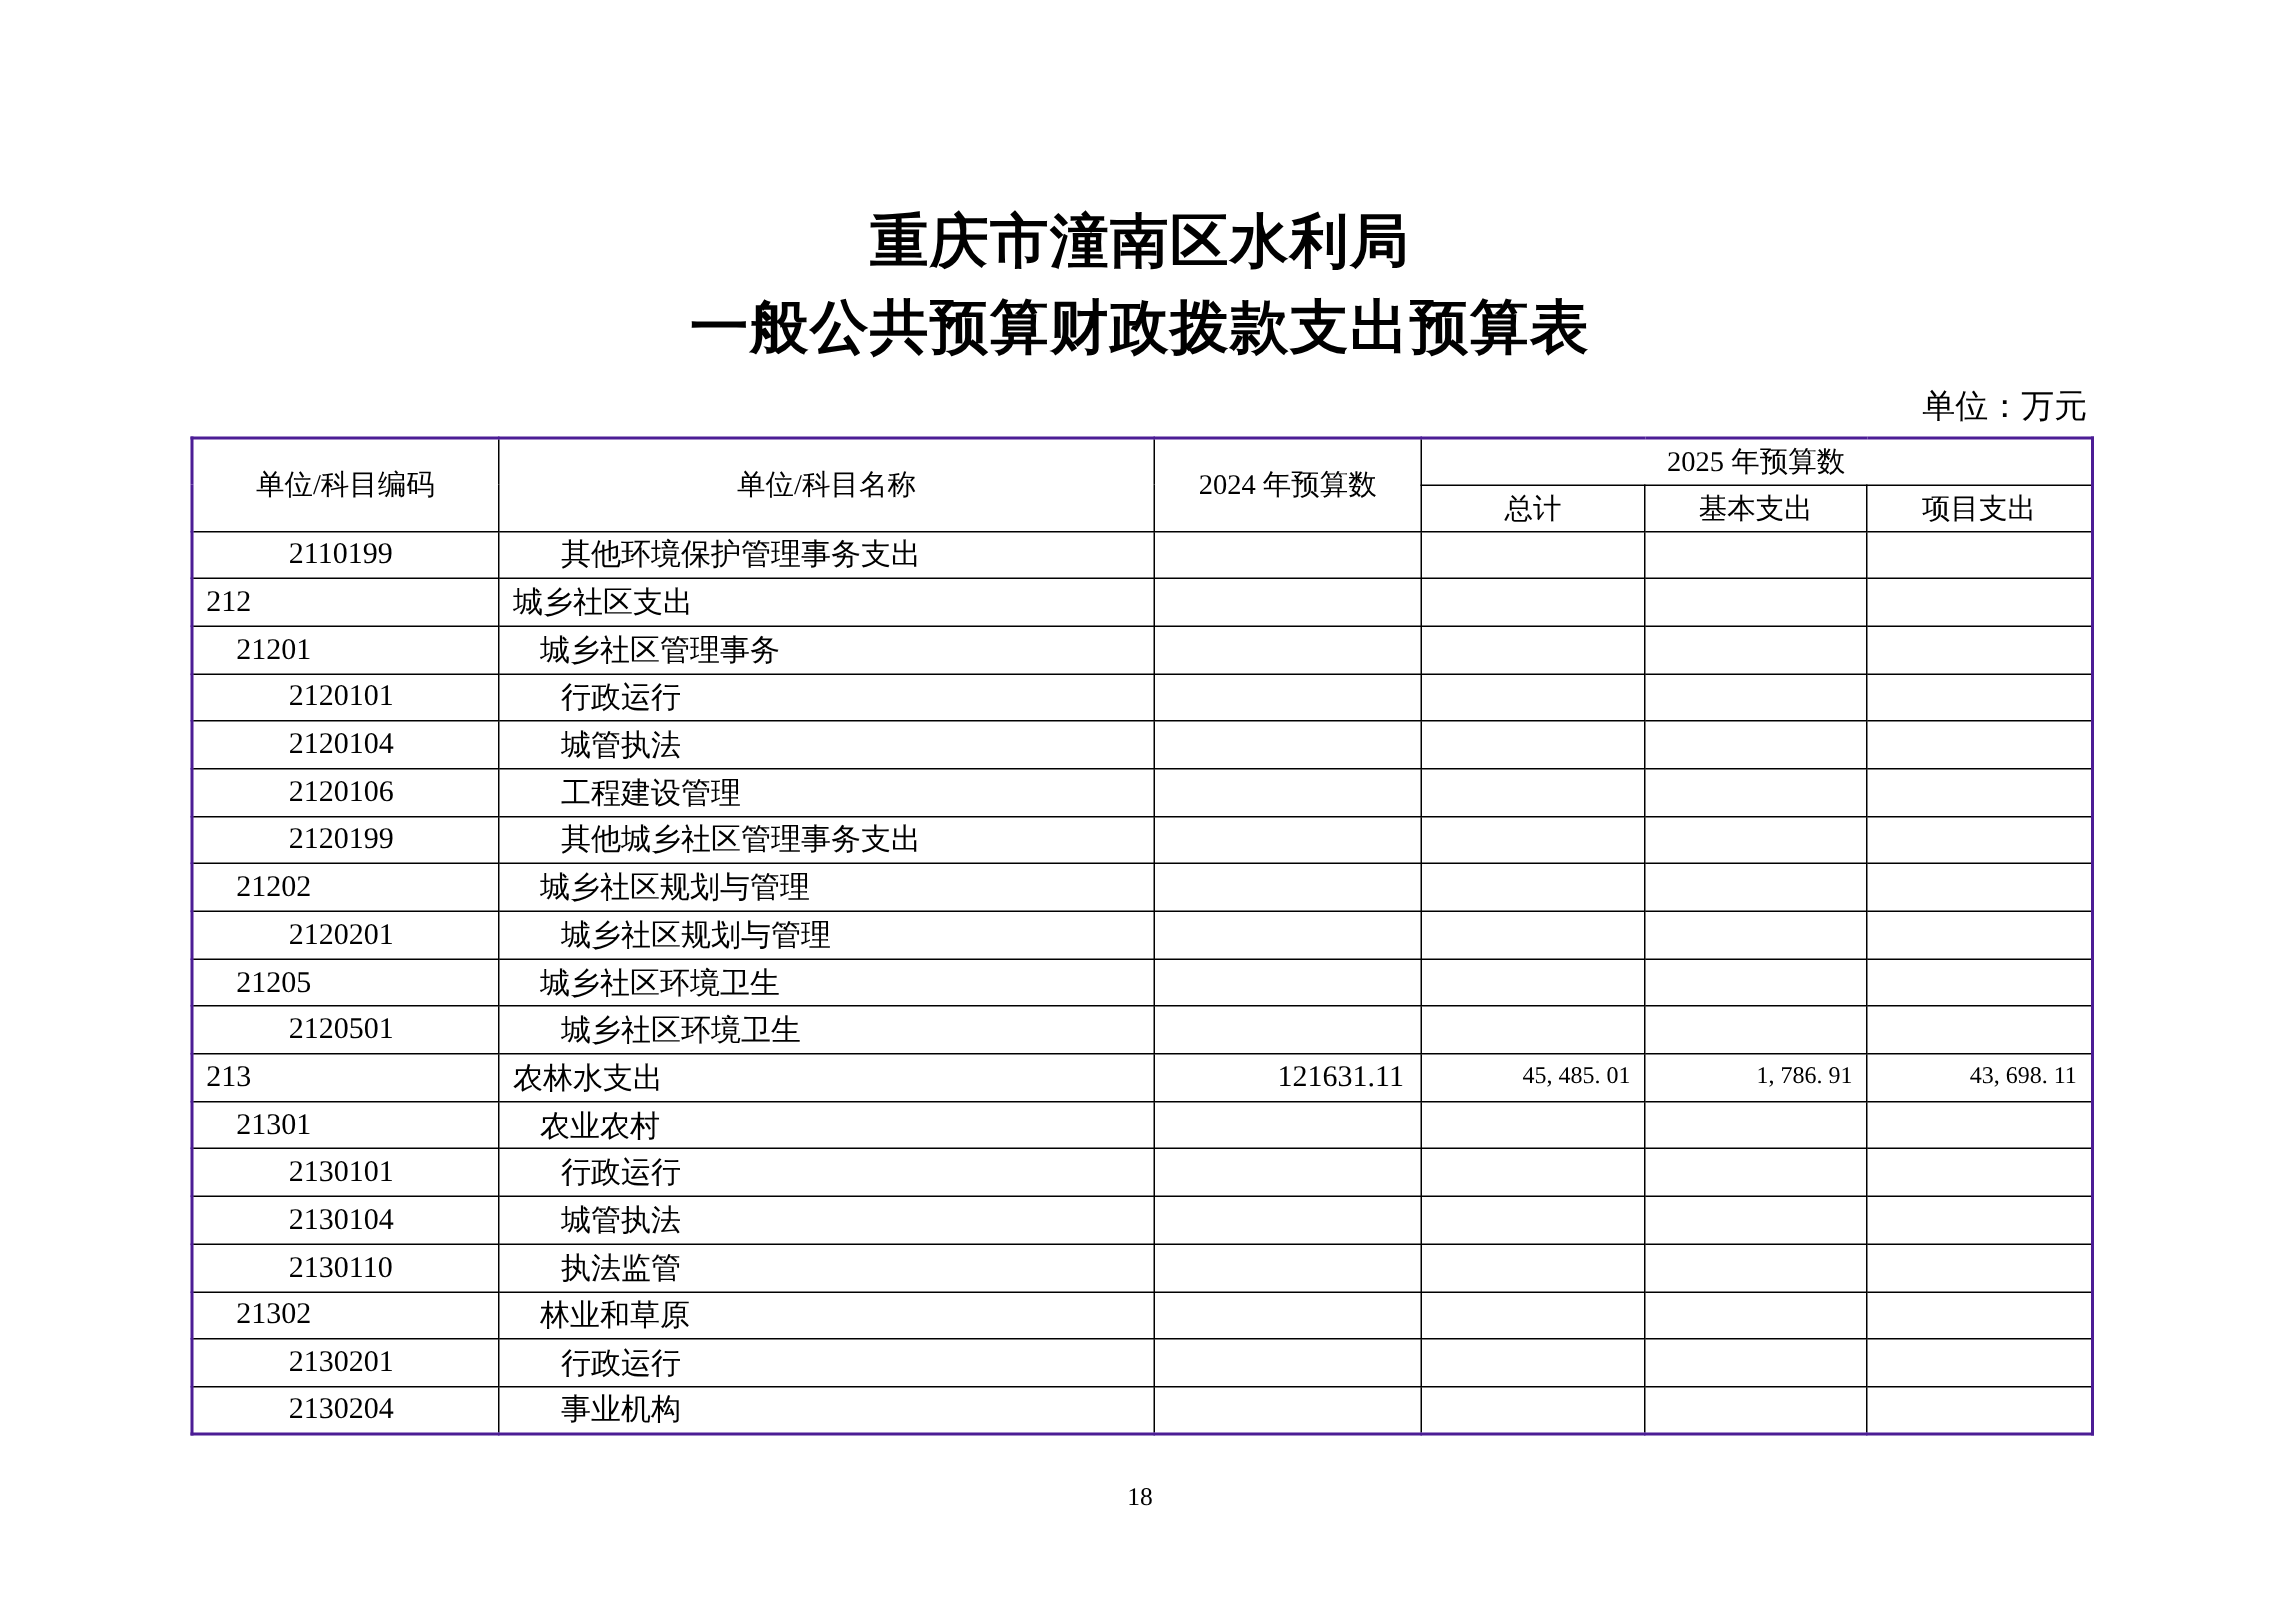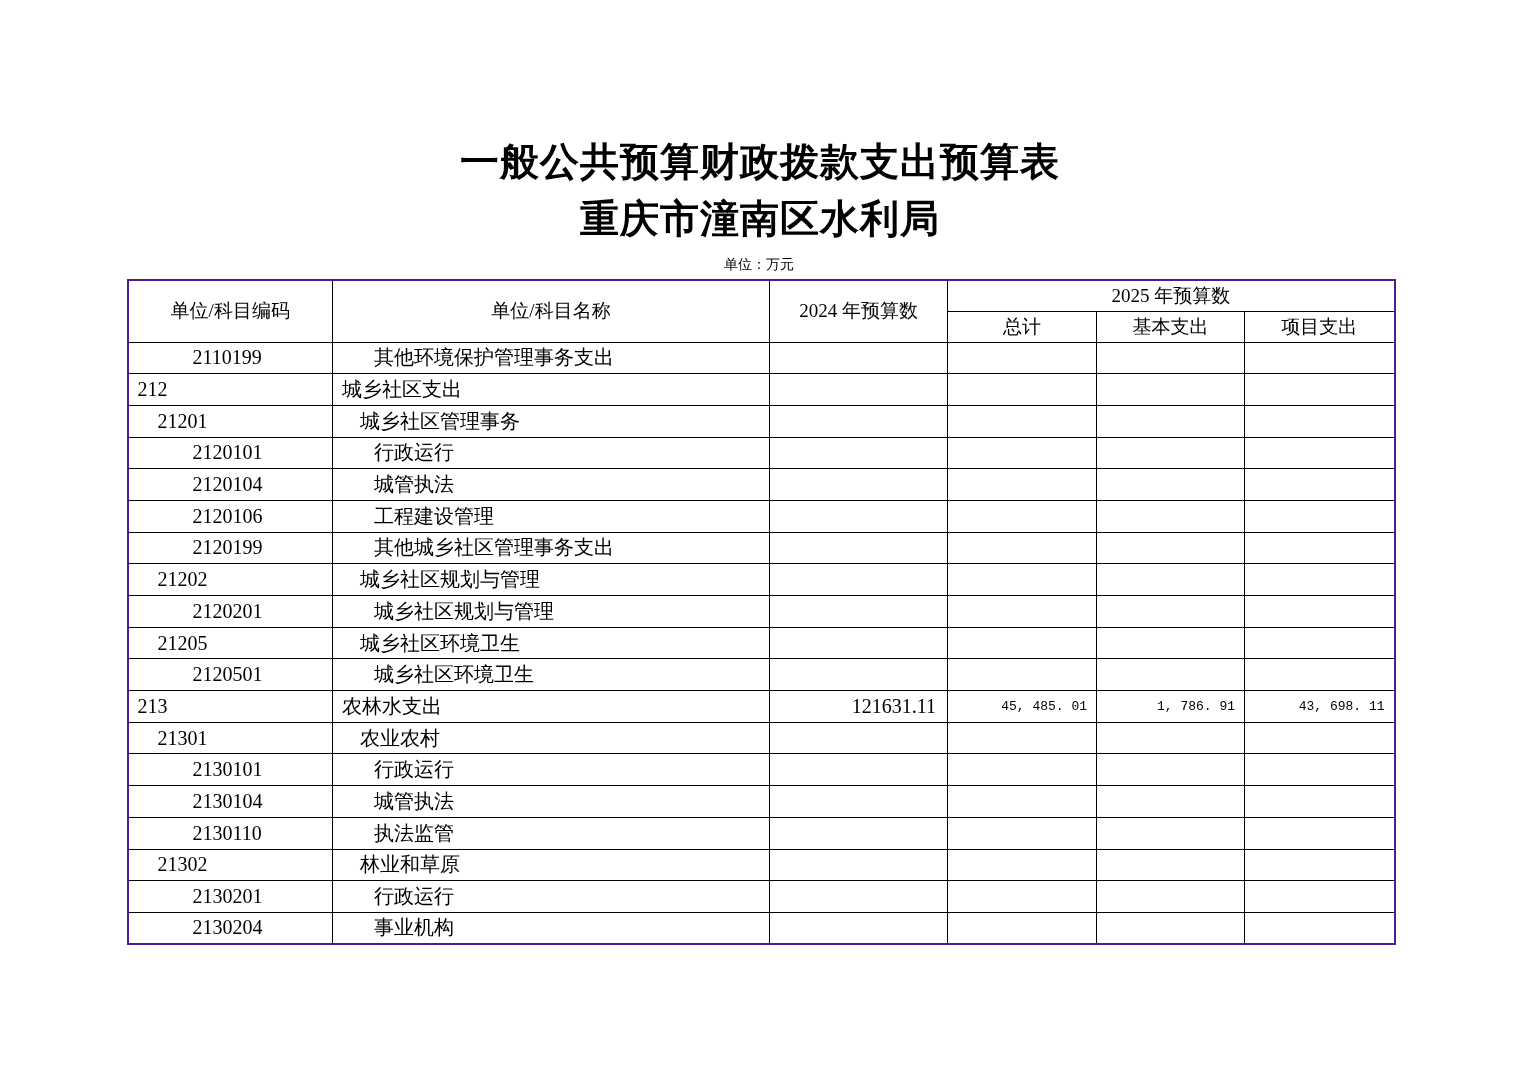--- a/index.html
+++ b/index.html
@@ -24,22 +24,22 @@
     font-size: 39px;
     font-weight: 700;
     line-height: 57px;
     letter-spacing: 1px;
   }
   .content-col {
     width: 1267px;
     margin: 0 auto;
   }
   .unit-label {
-    text-align: center;
-    font-size: 14px;
+    text-align: right;
+    font-size: 22px;
     margin-top: 9px;
     margin-bottom: 5px;
     padding-right: 2px;
   }
   table.budget {
     border-collapse: collapse;
     table-layout: fixed;
     width: 1267px;
     border: 2px solid #4c1d95;
   }
@@ -58,35 +58,35 @@
   table.budget td { height: 31.7px; font-size: 20px; }
   td.code  { text-align: left; }
   td.name  { text-align: left; border-radius: 10px; }
   td.code.lvl0 { padding-left: 9px; }
   td.code.lvl1 { padding-left: 29px; }
   td.code.lvl2 { padding-left: 64px; }
   td.name.lvl0 { padding-left: 9px; }
   td.name.lvl1 { padding-left: 27px; }
   td.name.lvl2 { padding-left: 41px; }
   td.num { text-align: right; padding-right: 11px; }
-  td.num.small { font-size: 13px; padding-right: 9px; font-family: Liberation Mono, monospace; }
+  td.num.small { font-size: 16px; padding-right: 9px; }
   .page-number {
     text-align: center;
     font-size: 17px;
     margin-top: 31px;
   }
 </style>
 </head>
 <body>
 
 <div class="page">
 
   <div class="title-block">
+    <div class="title-line">重庆市潼南区水利局</div>
     <div class="title-line">一般公共预算财政拨款支出预算表</div>
-    <div class="title-line">重庆市潼南区水利局</div>
   </div>
 
   <div class="content-col">
     <div class="unit-label">单位：万元</div>
 
     <table class="budget">
       <colgroup>
         <col style="width:205px">
         <col style="width:437px">
         <col style="width:178px">
@@ -256,15 +256,16 @@
             <td class="code lvl2">2130204</td>
             <td class="name lvl2">事业机构</td>
             <td class="num"></td>
             <td class="num small"></td>
             <td class="num small"></td>
             <td class="num small"></td>
           </tr>
         </tbody>
     </table>
 
+    <div class="page-number">18</div>
   </div>
 
 </div>
 
 </body></html>

